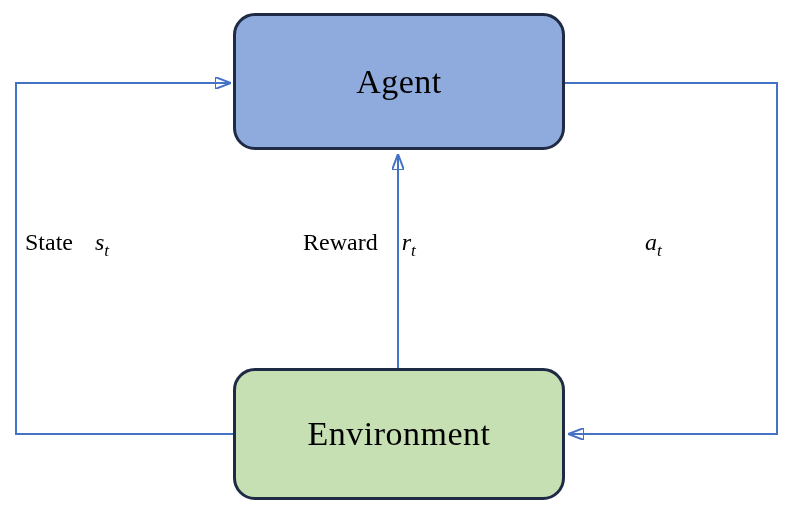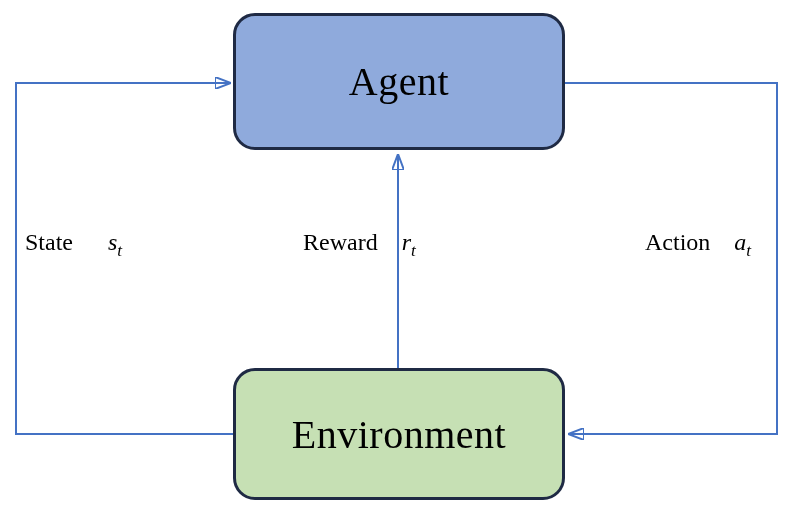--- a/index.html
+++ b/index.html
@@ -34,41 +34,41 @@
     left: 233px; top: 13px;
     width: 332px; height: 137px;
     background: #8FAADC;
   }
   .env-box {
     left: 233px; top: 368px;
     width: 332px; height: 132px;
     background: #C6E0B4;
   }
   .box-label {
-    font-size: 40px;
+    font-size: 34px;
     color: #000000;
     letter-spacing: 0.5px;
   }
   .edge-label {
     position: absolute;
     font-size: 24px;
     color: #000000;
     display: flex;
     align-items: baseline;
     white-space: nowrap;
   }
   .edge-label .math {
     font-style: italic;
   }
   .edge-label sub {
     font-style: italic;
     font-size: 0.72em;
     line-height: 0;
   }
-  #state-label  { left: 25px;  top: 229px; gap: 35px; }
+  #state-label  { left: 25px;  top: 229px; gap: 22px; }
   #reward-label { left: 303px; top: 229px; gap: 24px; }
   #action-label { left: 645px; top: 229px; gap: 24px; }
 </style>
 </head>
 <body>
 
 <div class="canvas">
 
   <svg class="arrows" viewBox="0 0 798 514" xmlns="http://www.w3.org/2000/svg">
     <defs>
@@ -93,17 +93,16 @@
     <span>State</span>
     <span class="math"><span>s</span><sub>t</sub></span>
   </div>
 
   <div class="edge-label" id="reward-label">
     <span>Reward</span>
     <span class="math"><span>r</span><sub>t</sub></span>
   </div>
 
   <div class="edge-label" id="action-label">
-    <span>Action</span>
     <span class="math"><span>a</span><sub>t</sub></span>
   </div>
 
 </div>
 
 </body></html>

